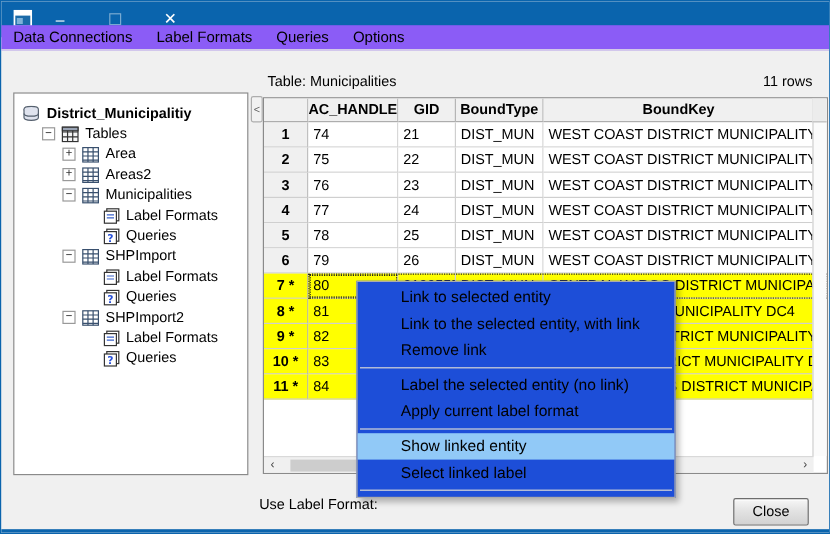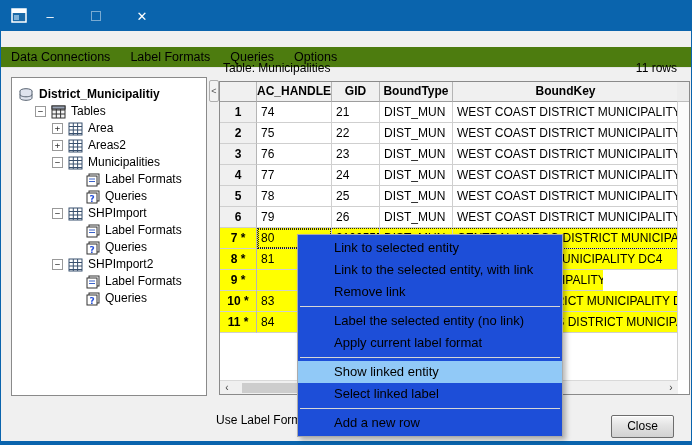--- a/index.html
+++ b/index.html
@@ -10,21 +10,21 @@
     font-family:"Liberation Sans","DejaVu Sans",sans-serif;
     overflow:hidden;
   }
   
   .titlebar{position:absolute;left:0;top:0;width:100%;height:30px;background:#0a64ad;display:flex;align-items:center;}
   .app-icon{width:16px;height:16px;margin-left:10px;flex:0 0 auto;}
   .title-text{color:#fff;font-size:12px;margin-left:8px;flex:1 1 auto;white-space:nowrap;}
   .win-btn{width:46px;height:30px;display:flex;align-items:center;justify-content:center;color:#fff;font-size:13px;flex:0 0 auto;}
   .max-glyph{width:10px;height:10px;border:1px solid rgba(255,255,255,.45);}
   
-  .menubar{position:absolute;left:0;top:46px;width:100%;height:21px;background:#4d7c0f;display:flex;align-items:center;border-bottom:1px solid #e4e4e4;}
+  .menubar{position:absolute;left:0;top:20px;width:100%;height:21px;background:#8b5cf6;display:flex;align-items:center;border-bottom:1px solid #e4e4e4;}
   .mb-item{padding:0 10px;font-size:12.5px;color:#000;height:21px;line-height:21px;}
   
   .tbl-caption{position:absolute;left:222px;top:60px;font-size:12px;color:#000;}
   .row-count{position:absolute;right:14px;top:60px;font-size:12px;color:#000;}
   
   .tree{position:absolute;left:10px;top:76px;width:196px;height:319px;background:#fff;border:1px solid #8a8a8a;overflow:hidden;padding-top:8px;}
   .tnode{height:17px;display:flex;align-items:center;font-size:12px;color:#000;white-space:nowrap;}
   .tnode .expand{width:11px;height:11px;border:1px solid #999;background:#fff;font-size:9px;line-height:9px;text-align:center;color:#333;margin-right:4px;flex:0 0 auto;font-family:"DejaVu Sans Mono",monospace;}
   .tnode .expand.none{visibility:hidden;border:none;}
   .tnode .ticon{width:17px;height:14px;margin-right:4px;flex:0 0 auto;}
@@ -280,20 +280,21 @@
         </div>
         <div class="trow linked">
           <div class="cell w0 num">8 *</div>
           <div class="cell w1">81</div>
           <div class="cell w2"></div>
           <div class="cell w3"></div>
           <div class="cell w4">EDEN DISTRICT MUNICIPALITY DC4</div>
         </div>
         <div class="trow linked">
           <div class="cell w0 num">9 *</div>
+          <div class="cell w1">82</div>
           <div class="cell w2"></div>
           <div class="cell w3"></div>
           <div class="cell w4">WEST COAST DISTRICT MUNICIPALITY DC1</div>
         </div>
         <div class="trow linked">
           <div class="cell w0 num">10 *</div>
           <div class="cell w1">83</div>
           <div class="cell w2"></div>
           <div class="cell w3"></div>
           <div class="cell w4">OVERBERG DISTRICT MUNICIPALITY DC3</div>
@@ -324,16 +325,15 @@
       <div class="mi">Link to selected entity</div>
       <div class="mi">Link to the selected entity, with link</div>
       <div class="mi">Remove link</div>
       <div class="msep"></div>
       <div class="mi">Label the selected entity (no link)</div>
       <div class="mi">Apply current label format</div>
       <div class="msep"></div>
       <div class="mi hl">Show linked entity</div>
       <div class="mi">Select linked label</div>
       <div class="msep"></div>
-      <div class="mi">Add a new row</div>
     </div>
 
 </div>
 
 </body></html>

